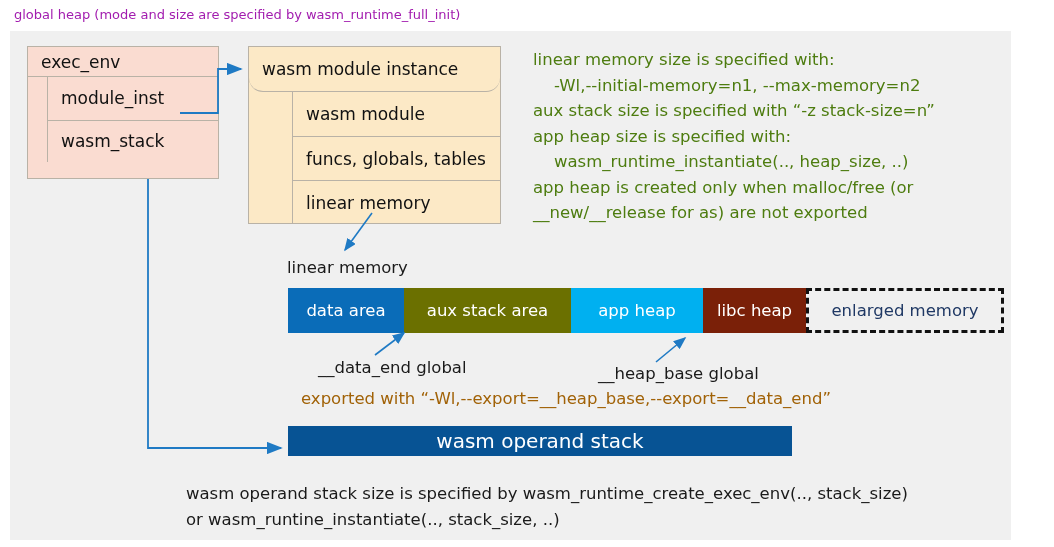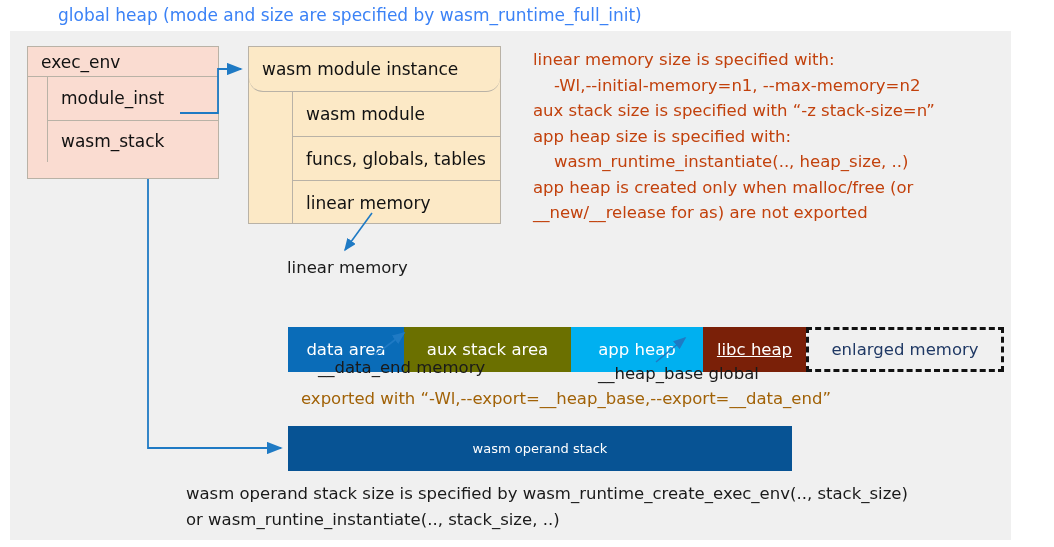--- a/index.html
+++ b/index.html
@@ -11,22 +11,22 @@
     position: relative; overflow: hidden;
     font-family: "DejaVu Sans", "Liberation Sans", sans-serif;
     color: #111111;
     -webkit-font-smoothing: antialiased;
   }
   .abs { position: absolute; }
 
   
   #diagram-title {
     left: 14px; top: 4px;
-    font-size: 17px; line-height: 22px;
-    color: #3b82f6; white-space: nowrap; margin-left: 44px;
+    font-size: 13px; line-height: 22px;
+    color: #a21caf; white-space: nowrap;
   }
 
   
   #canvas-panel {
     left: 10px; top: 31px;
     width: 1001px; height: 509px;
     background: #f0f0f0;
   }
 
   
@@ -67,34 +67,33 @@
   }
   #module-inst-box .struct-head { height: 45px; border-radius: 14px; }
   #module-inst-box .struct-body { height: 132px; padding-left: 24px; }
   #module-inst-box .struct-gutter { width: 19px; }
   #module-inst-box .struct-row { height: 44px; }
 
   
   #notes-block {
     left: 533px; top: 47px; width: 480px;
     font-size: 16.5px; line-height: 25.5px;
-    color: #c2410c; white-space: pre;
+    color: #4d7c0f; white-space: pre;
   }
 
   
   #linear-memory-label {
     left: 287px; top: 258px;
     font-size: 16.5px; color: #1a1a1a;
   }
 
   
   #memory-bar {
     left: 288px; top: 288px; height: 45px;
     display: flex;
-    margin-top: 39px;
   }
   .mem-seg {
     display: flex; align-items: center; justify-content: center;
     font-size: 16.5px; color: #ffffff;
     box-sizing: border-box; white-space: nowrap;
   }
   .mem-seg.dashed {
     background: #f0f0f0;
     color: #1f3864;
     border: 3px dashed #111111;
@@ -110,24 +109,24 @@
     left: 598px; top: 364px;
     font-size: 16.5px; color: #1a1a1a; white-space: nowrap;
   }
   #export-note {
     left: 301px; top: 389px;
     font-size: 16.5px; color: #a16207; white-space: nowrap;
   }
 
   
   #operand-stack-bar {
-    left: 288px; top: 426px; width: 504px; height: 45px;
+    left: 288px; top: 426px; width: 504px; height: 30px;
     background: #075394;
     display: flex; align-items: center; justify-content: center;
-    font-size: 13px; color: #ffffff; text-align: right;
+    font-size: 20px; color: #ffffff; text-align: right;
   }
   #operand-stack-note {
     left: 186px; top: 481px; width: 830px;
     font-size: 16.5px; line-height: 26px;
     color: #1a1a1a; white-space: pre;
   }
 
   
   #connectors {
     left: 0; top: 0; width: 1054px; height: 547px;
@@ -170,25 +169,25 @@
 app heap size is specified with:
     wasm_runtime_instantiate(.., heap_size, ..)
 app heap is created only when malloc/free (or
 __new/__release for as) are not exported</div>
 
 <div class="abs" id="linear-memory-label">linear memory</div>
 <div class="abs" id="memory-bar">
     <div class="mem-seg" style="width: 116px; background: rgb(10, 108, 184);">data area</div>
     <div class="mem-seg" style="width: 167px; background: rgb(107, 112, 0);">aux stack area</div>
     <div class="mem-seg" style="width: 132px; background: rgb(0, 176, 240);">app heap</div>
-    <div class="mem-seg" style="width: 103px; background: rgb(122, 32, 8); text-decoration: underline;">libc heap</div>
+    <div class="mem-seg" style="width: 103px; background: rgb(122, 32, 8);">libc heap</div>
     <div class="mem-seg dashed" style="width: 198px; color: rgb(31, 56, 100);">enlarged memory</div>
   </div>
 
-<div class="abs" id="data-end-label">__data_end memory</div>
+<div class="abs" id="data-end-label">__data_end global</div>
 <div class="abs" id="heap-base-label">__heap_base global</div>
 <div class="abs" id="export-note">exported with “-Wl,--export=__heap_base,--export=__data_end”</div>
 
 <div class="abs" id="operand-stack-bar" style="background: rgb(7, 83, 148);">wasm operand stack</div>
 <div class="abs" id="operand-stack-note">wasm operand stack size is specified by wasm_runtime_create_exec_env(.., stack_size)
 or wasm_runtine_instantiate(.., stack_size, ..)</div>
 
 <svg class="abs" id="connectors" viewBox="0 0 1054 547">
   <defs>
     <marker id="arrowhead" markerWidth="9" markerHeight="7" refX="8" refY="3.5" orient="auto">

